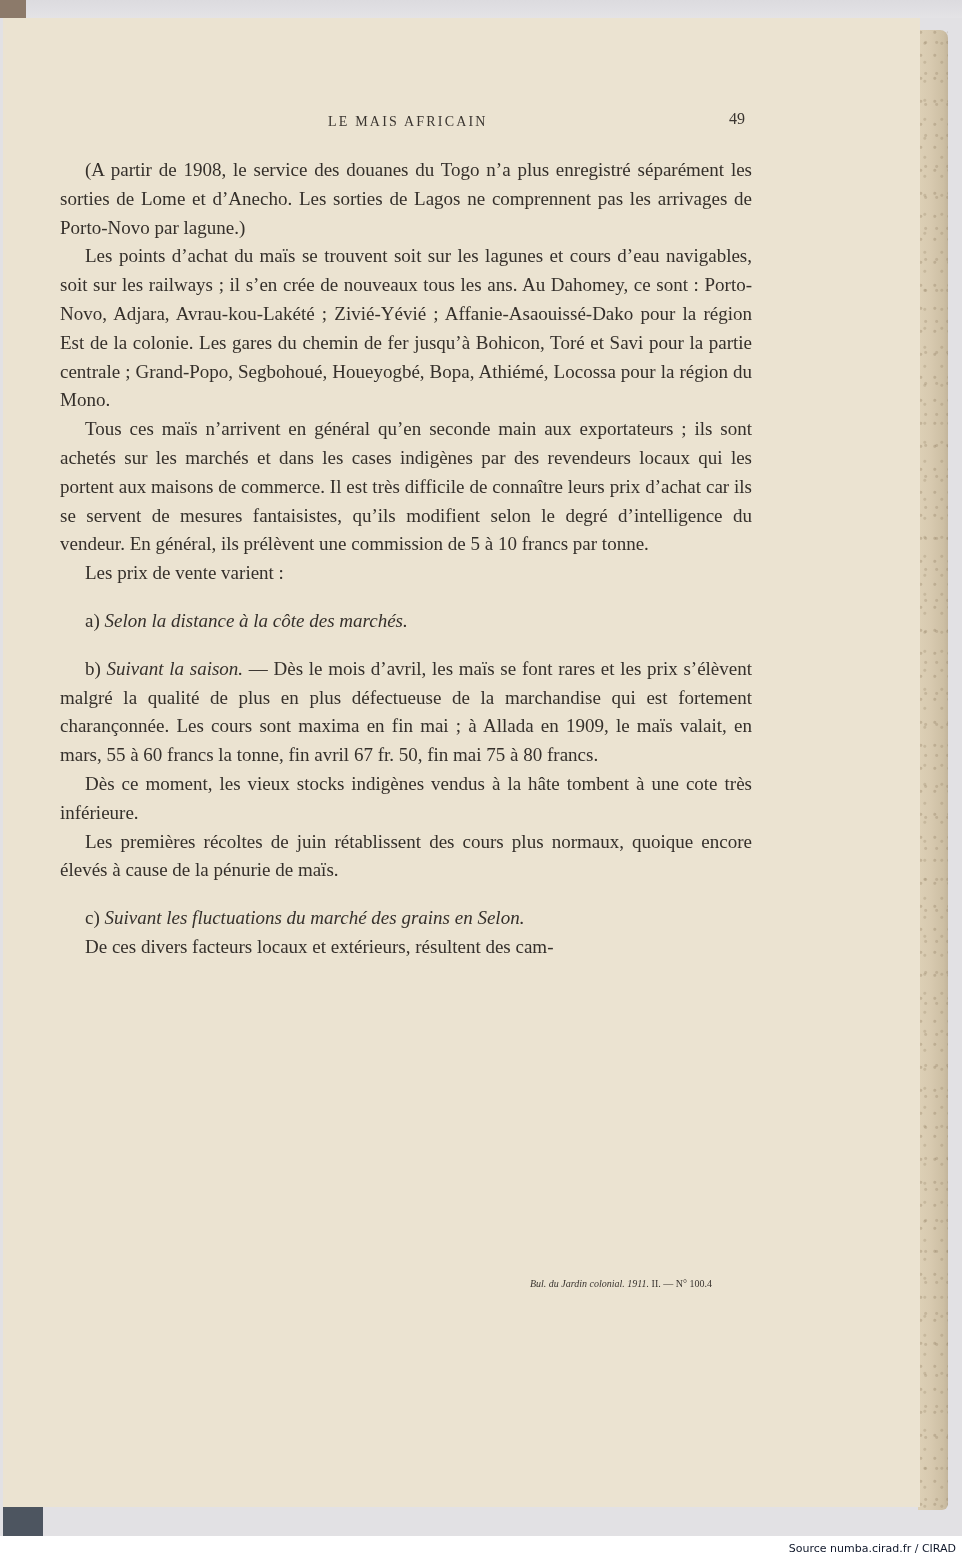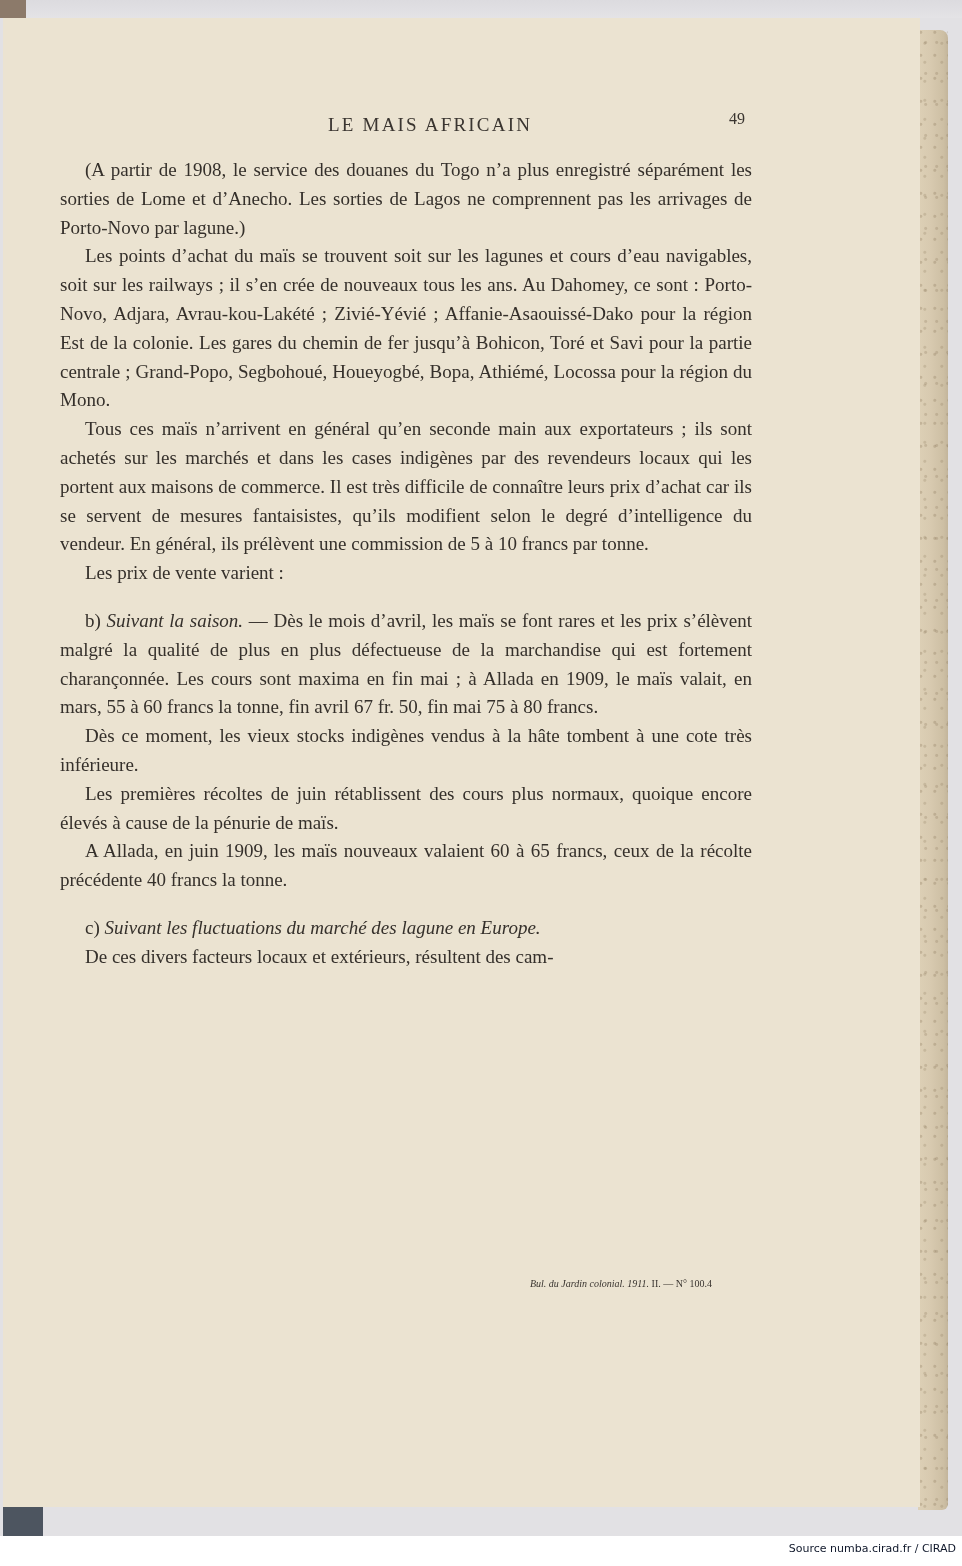--- a/index.html
+++ b/index.html
@@ -37,21 +37,21 @@
         radial-gradient(circle at 70% 40%, rgba(120,100,70,.22) 1px, transparent 2px),
         radial-gradient(circle at 40% 70%, rgba(120,100,70,.2) 1px, transparent 2px);
       background-size: 14px 23px, 11px 31px, 17px 19px;
     }
     .page {
       position: absolute; left: 3px; top: 18px; width: 917px; height: 1489px;
       background: #ebe3d1;
     }
     .running-head {
       position: absolute; top: 114px; left: 328px;
-      font-size: 19px; letter-spacing: 2.2px; color: #3a3530;
+      font-size: 14px; letter-spacing: 2.2px; color: #3a3530;
     }
     .page-num {
       position: absolute; top: 110px; left: 729px;
       font-size: 16px; color: #3a3530;
     }
     .body-text {
       position: absolute; left: 60px; top: 156px; width: 692px;
       font-size: 19px; line-height: 28.8px; color: #35302b;
       text-align: justify;
     }
@@ -81,27 +81,27 @@
 
   <div class="running-head">LE MAIS AFRICAIN</div>
   <div class="page-num">49</div>
 
   <div class="body-text">
     <p>(A partir de 1908, le service des douanes du Togo n’a plus enregistré séparément les sorties de Lome et d’Anecho. Les sorties de Lagos ne comprennent pas les arrivages de Porto-Novo par lagune.)</p>
     <p>Les points d’achat du maïs se trouvent soit sur les lagunes et cours d’eau navigables, soit sur les railways ; il s’en crée de nouveaux tous les ans. Au Dahomey, ce sont : Porto-Novo, Adjara, Avrau-kou-Lakété ; Zivié-Yévié ; Affanie-Asaouissé-Dako pour la région Est de la colonie. Les gares du chemin de fer jusqu’à Bohicon, Toré et Savi pour la partie centrale ; Grand-Popo, Segbohoué, Houeyogbé, Bopa, Athiémé, Locossa pour la région du Mono.</p>
     <p>Tous ces maïs n’arrivent en général qu’en seconde main aux exportateurs ; ils sont achetés sur les marchés et dans les cases indigènes par des revendeurs locaux qui les portent aux maisons de commerce. Il est très difficile de connaître leurs prix d’achat car ils se servent de mesures fantaisistes, qu’ils modifient selon le degré d’intelligence du vendeur. En général, ils prélèvent une commission de 5 à 10 francs par tonne.</p>
     <p>Les prix de vente varient :</p>
 
+    <p class="gap"><span>a)</span> <span class="it">Selon la distance à la côte des marchés.</span></p>
 
     <p class="gap"><span>b)</span> <span class="it">Suivant la saison.</span><span> — Dès le mois d’avril, les maïs se font rares et les prix s’élèvent malgré la qualité de plus en plus défectueuse de la marchandise qui est fortement charançonnée. Les cours sont maxima en fin mai ; à Allada en 1909, le maïs valait, en mars, 55 à 60 francs la tonne, fin avril 67 fr. 50, fin mai 75 à 80 francs.</span></p>
     <p>Dès ce moment, les vieux stocks indigènes vendus à la hâte tombent à une cote très inférieure.</p>
     <p>Les premières récoltes de juin rétablissent des cours plus normaux, quoique encore élevés à cause de la pénurie de maïs.</p>
-    <p>A Allada, en juin 1909, les maïs nouveaux valaient 60 à 65 francs, ceux de la récolte précédente 40 francs la tonne.</p>
 
-    <p class="gap"><span>c)</span> <span class="it">Suivant les fluctuations du marché des lagune en Europe.</span></p>
+    <p class="gap"><span>c)</span> <span class="it">Suivant les fluctuations du marché des grains en Selon.</span></p>
     <p>De ces divers facteurs locaux et extérieurs, résultent des cam-</p>
   </div>
 
   <div class="footer">
     <span class="left"><span>Bul. du Jardin colonial. 1911.</span><span class="upright"> II. — N° 100.</span></span>
     <span>4</span>
   </div>
 </div>
 
 <div class="source">Source numba.cirad.fr / CIRAD</div>

